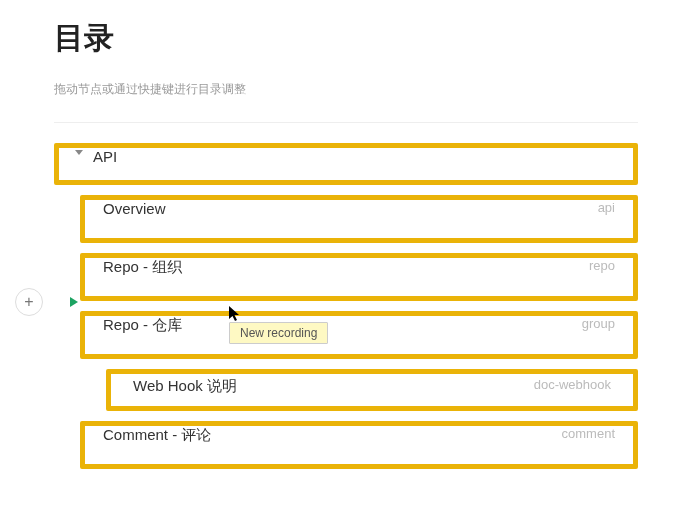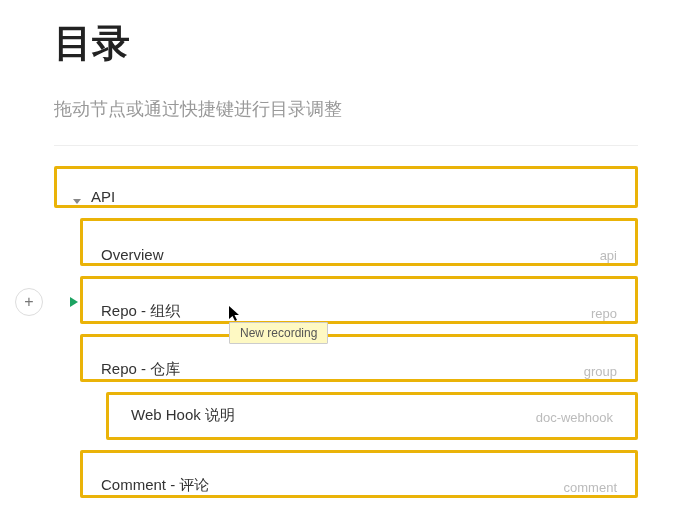--- a/index.html
+++ b/index.html
@@ -9,45 +9,45 @@
       color: #333;
       width: 678px;
       height: 532px;
       overflow: hidden;
     }
     .container {
       padding: 18px 0 0 54px;
       width: 638px;
     }
     .page-title {
-      font-size: 38px;
+      font-size: 30px;
       font-weight: 700;
       color: #222;
-      margin-bottom: 28px;
+      margin-bottom: 22px;
     }
     .subtitle {
-      font-size: 18px;
+      font-size: 12px;
       color: #999;
       margin-bottom: 24px;
     }
     .divider {
       border: none;
       border-top: 1px solid #eee;
       margin-bottom: 20px;
     }
     .tree {
       position: relative;
     }
     .node {
-      border: 3px solid #eab308;
+      border: 5px solid #eab308;
       background: #fff;
       border-radius: 2px;
       margin-bottom: 10px;
       display: flex;
-      align-items: flex-end;
+      align-items: flex-start;
       position: relative;
       cursor: pointer;
     }
     .node.level0 {
       margin-left: 0;
       height: 42px;
       padding: 0 16px;
     }
     .node.level0 .label {
       font-size: 15px;
@@ -58,22 +58,22 @@
       margin-left: 26px;
       height: 48px;
       padding: 0 18px;
     }
     .node.level1 .label {
       font-size: 15px;
       color: #333;
     }
     .node.level2 {
       margin-left: 52px;
-      height: 48px;
-      padding: 12px 22px;
+      height: 42px;
+      padding: 3px 22px;
     }
     .node.level2 .label {
       font-size: 15px;
       color: #333;
     }
     .slug {
       margin-left: auto;
       font-size: 13px;
       color: #bbb;
     }

